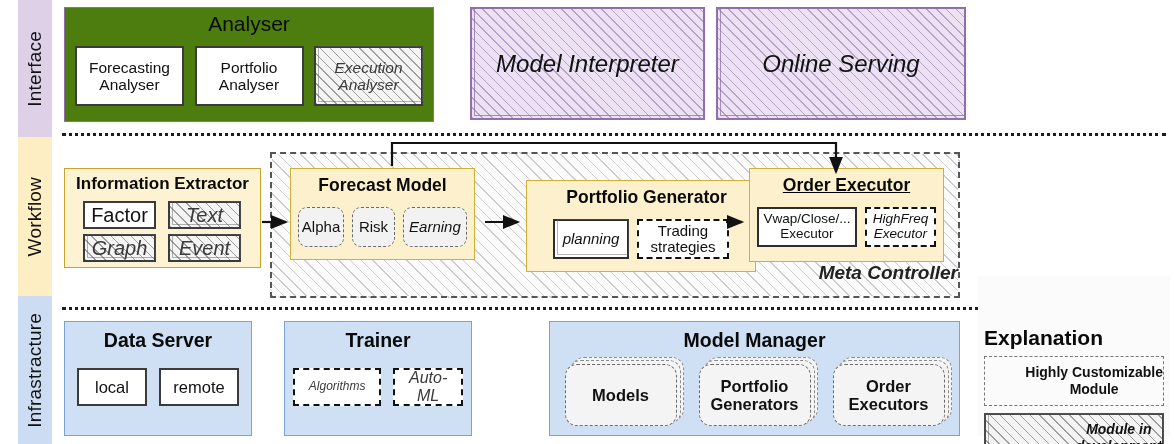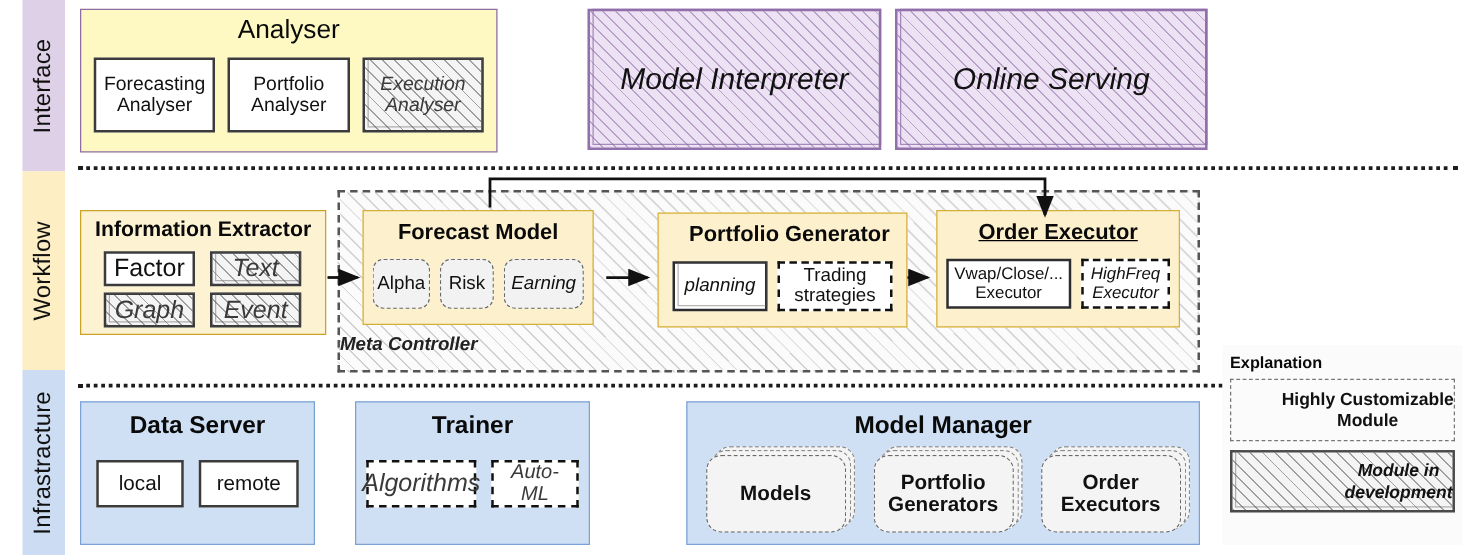--- a/index.html
+++ b/index.html
@@ -35,22 +35,22 @@
 
   
   .panel { position: absolute; }
   .panel-title {
     text-align: center; font-weight: bold; color: #0a0a0a;
     line-height: 1.05;
   }
 
   
   #analyser-panel {
-    left: 64px; top: 7px; width: 334px; height: 115px;
-    background: #fef9c3; border: 1.6px solid #8e6ca8;
+    left: 64px; top: 7px; width: 370px; height: 115px;
+    background: #4d7c0f; border: 1.6px solid #8e6ca8;
   }
   #analyser-panel .panel-title { font-size: 21px; font-weight: normal; padding-top: 5px; }
   .analyser-row {
     position: absolute; left: 10px; right: 10px; top: 38px;
     display: flex; gap: 10px; justify-content: space-between;
   }
   .leafbox {
     background: #ffffff; border: 2px solid #3b3b3b;
     display: flex; align-items: center; justify-content: center;
     text-align: center; font-size: 15.5px; color: #111; line-height: 1.12;
@@ -110,29 +110,29 @@
   }
   .ie-cell { height: 28px; font-size: 20px; }
 
   
   #meta-controller {
     left: 270px; top: 152px; width: 690px; height: 146px;
     border: 2px dashed #555; 
   }
   #meta-controller .mc-label {
     position: absolute; left: 0; right: 0; bottom: 12px;
-    text-align: left; font-size: 15px; font-style: italic;
+    text-align: right; font-size: 19px; font-style: italic;
     font-weight: bold; color: #222;
   }
   .wf-panel {
     position: absolute; background: #fdf0cd; border: 1.6px solid #d4af37;
   }
   .wf-panel .panel-title { font-size: 17.5px; padding-top: 7px; }
   #forecast-model     { left: 18px;  top: 14px; width: 185px; height: 92px; }
-  #portfolio-generator{ left: 254px; top: 16px; width: 200px; height: 92px; padding-left: 11px; }
+  #portfolio-generator{ left: 254px; top: 26px; width: 230px; height: 92px; padding-left: 11px; }
   #order-executor     { left: 477px; top: 14px; width: 195px; height: 94px; text-decoration: underline; }
   .wf-row {
     position: absolute; left: 7px; right: 7px; top: 38px;
     display: flex; gap: 8px; justify-content: center; align-items: center;
   }
   .chip {
     background: #f2f2f2; border: 1.8px dashed #6a6a6a; border-radius: 9px;
     display: flex; align-items: center; justify-content: center;
     font-size: 15px; color: #111; height: 40px; text-align: center;
     line-height: 1.1;
@@ -173,22 +173,23 @@
   }
   .stack::before { left: 7px;  top: -7px; right: -7px; z-index: 1; }
   .stack::after  { left: 4px;  top: -4px; right: -4px; z-index: 2; }
 
   
   #explanation {
     left: 978px; top: 276px; width: 192px; height: 160px;
     background: #fbfbfb;
   }
   #explanation .exp-title {
-    font-size: 13px; font-weight: bold; color: #0a0a0a;
+    font-size: 21px; font-weight: bold; color: #0a0a0a;
     padding: 6px 0 6px 6px;
+    margin-top: 44px;
   }
   .exp-box {
     margin: 0 6px 7px 6px; height: 50px;
     display: flex; align-items: center; justify-content: flex-end;
     text-align: center; font-size: 14px; font-weight: bold;
     color: #111; line-height: 1.2;
   }
   #exp-customizable { border: 1.8px dashed #777; background: #fbfbfb; }
   #exp-development  { border: 2px solid #4a4a4a; font-style: italic; font-weight: bold; }
 
@@ -303,21 +304,21 @@
     <div class="panel-title">Data Server</div>
     <div class="inf-row">
       <div class="leafbox" style="width:70px">local</div>
       <div class="leafbox" style="width:80px">remote</div>
     </div>
   </div>
 
   <div class="inf-panel" id="trainer">
     <div class="panel-title">Trainer</div>
     <div class="inf-row">
-      <div class="leafbox chip-dash-sq dev-italic" style="width:88px;height:38px;font-size:20px;font-style:italic">Algorithms</div>
+      <div class="leafbox chip-dash-sq dev-italic" style="width:108px;height:38px;font-size:12px;font-style:italic">Algorithms</div>
       <div class="leafbox chip-dash-sq dev-italic" style="width:84px;height:38px;font-size:16px;font-style:italic">Auto-ML</div>
     </div>
   </div>
 
   <div class="inf-panel" id="model-manager">
     <div class="panel-title">Model Manager</div>
     <div class="inf-row" style="top:42px;gap:22px">
       <div class="stack" style="width:112px">
         <div class="card">Models</div>
       </div>

